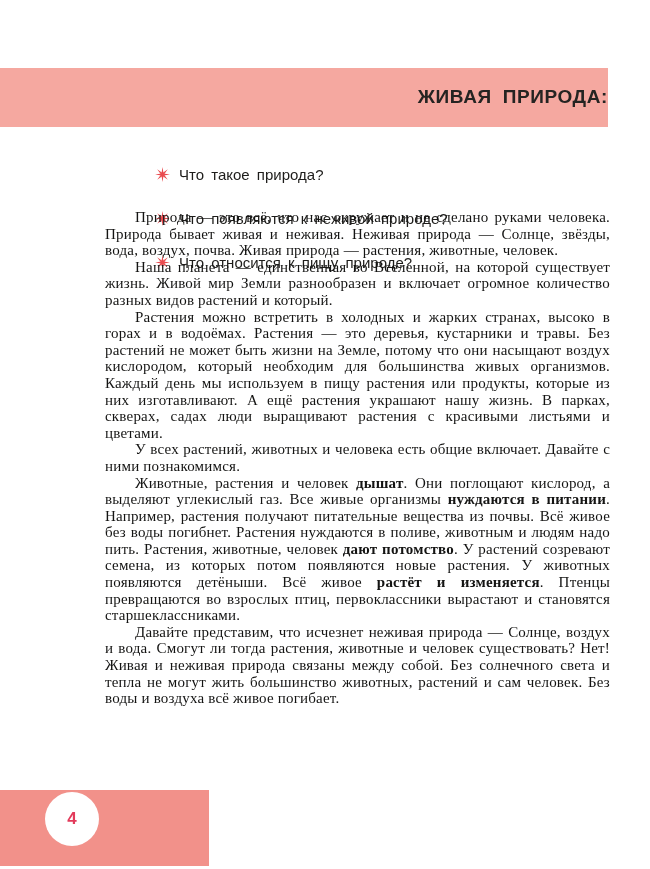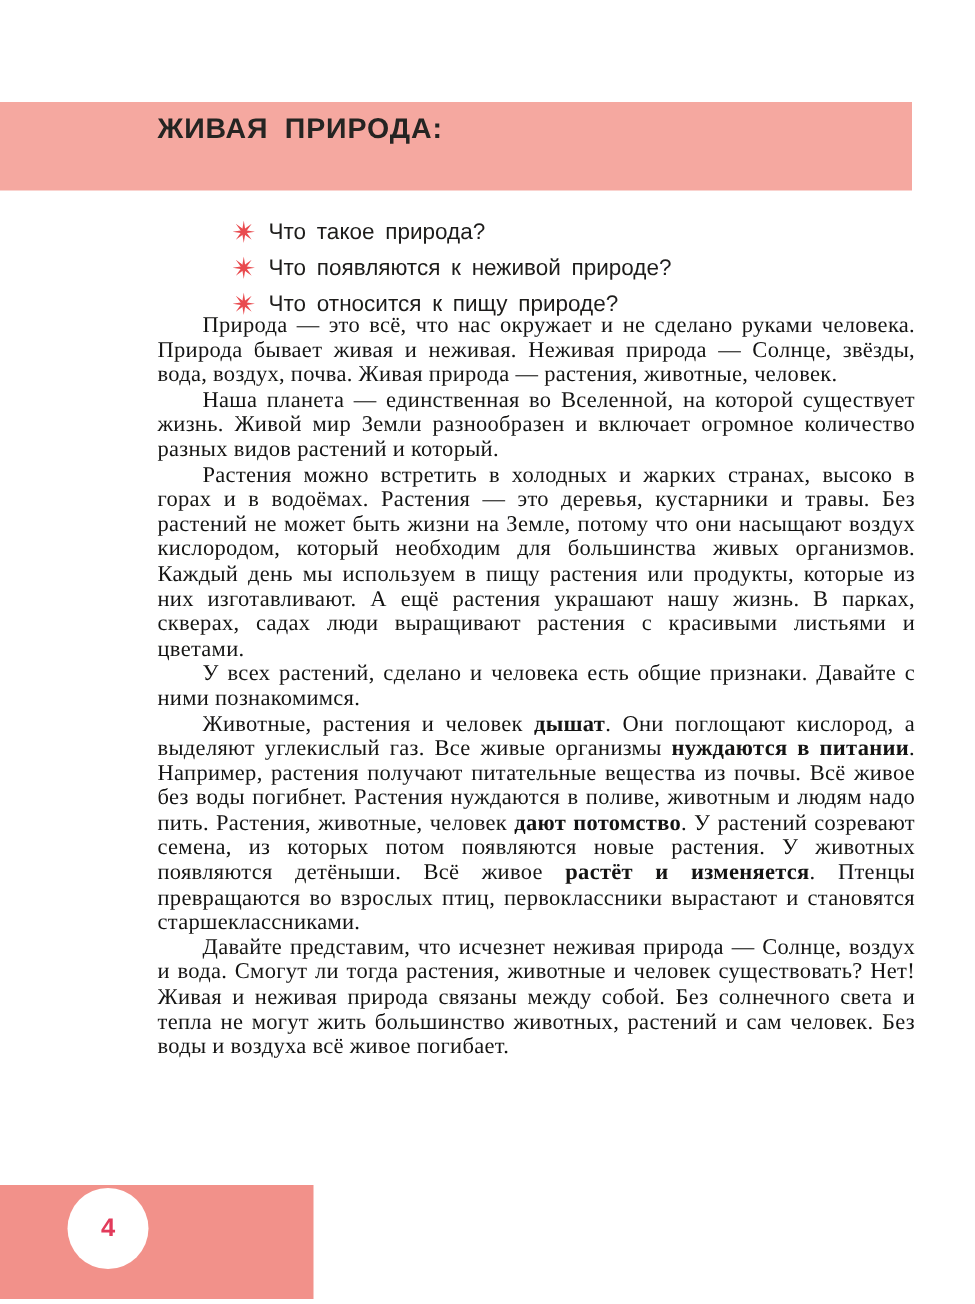--- a/index.html
+++ b/index.html
@@ -14,23 +14,23 @@
 
   
   .header-band {
     position: absolute;
     left: 0; top: 68px;
     width: 608px; height: 59px;
     background: #f5a8a0;
   }
   .header-title {
     position: absolute;
-    left: 105px; top: 7px;
+    left: 105px; top: 17px;
     width: 503px;
-    text-align: left;
+    text-align: right;
     font-family: "Liberation Sans", sans-serif;
     font-weight: bold;
     font-size: 19px;
     line-height: 23px;
     letter-spacing: 0.6px;
     word-spacing: 5px;
     color: #252422;
   }
 
   
@@ -39,20 +39,21 @@
     left: 155px; top: 142px;
     font-family: "Liberation Sans", sans-serif;
     font-size: 15px;
     color: #1d1c1a;
   }
   .q-row {
     display: flex;
     align-items: center;
     height: 24px;
     word-spacing: 3px;
+    margin-top: 20px;
   }
   .q-star {
     width: 15px; height: 15px;
     margin-right: 9px;
     flex: 0 0 auto;
     display: inline-block;
   }
   .q-star svg { display: block; width: 15px; height: 15px; }
 
   
@@ -134,21 +135,21 @@
           </svg>
         </span>
         <span>Что относится к пищу природе?</span>
       </div>
     </div>
 
   <div class="body-text" id="body-text">
       <p><span>Природа — это всё, что нас окружает и не сделано руками человека. Природа бывает живая и неживая. Неживая природа — Солнце, звёзды, вода, воздух, почва. Живая природа — растения, животные, человек.</span></p>
       <p><span>Наша планета — единственная во Вселенной, на которой существует жизнь. Живой мир Земли разнообразен и включает огромное количество разных видов растений и который.</span></p>
       <p><span>Растения можно встретить в холодных и жарких странах, высоко в горах и в водоёмах. Растения — это деревья, кустарники и травы. Без растений не может быть жизни на Земле, потому что они насыщают воздух кислородом, который необходим для большинства живых организмов. Каждый день мы используем в пищу растения или продукты, которые из них изготавливают. А ещё растения украшают нашу жизнь. В парках, скверах, садах люди выращивают растения с красивыми листьями и цветами.</span></p>
-      <p><span>У всех растений, сделано и человека есть общие признаки. Давайте с ними познакомимся.</span></p>
+      <p><span>У всех растений, животных и человека есть общие включает. Давайте с ними познакомимся.</span></p>
       <p><span>Животные, растения и человек </span><b>дышат</b><span>. Они поглощают кислород, а выделяют углекислый газ. Все живые организмы </span><b>нуждаются в питании</b><span>. Например, растения получают питательные вещества из почвы. Всё живое без воды погибнет. Растения нуждаются в поливе, животным и людям надо пить. Растения, животные, человек </span><b>дают потомство</b><span>. У растений созревают семена, из которых потом появляются новые растения. У животных появляются детёныши. Всё живое </span><b>растёт и изменяется</b><span>. Птенцы превращаются во взрослых птиц, первоклассники вырастают и становятся старшеклассниками.</span></p>
       <p><span>Давайте представим, что исчезнет неживая природа — Солнце, воздух и вода. Смогут ли тогда растения, животные и человек существовать? Нет! Живая и неживая природа связаны между собой. Без солнечного света и тепла не могут жить большинство животных, растений и сам человек. Без воды и воздуха всё живое погибает.</span></p>
     </div>
 
   <div class="footer-band">
     <div class="page-circle">
       <span class="page-num">4</span>
     </div>
   </div>
 

